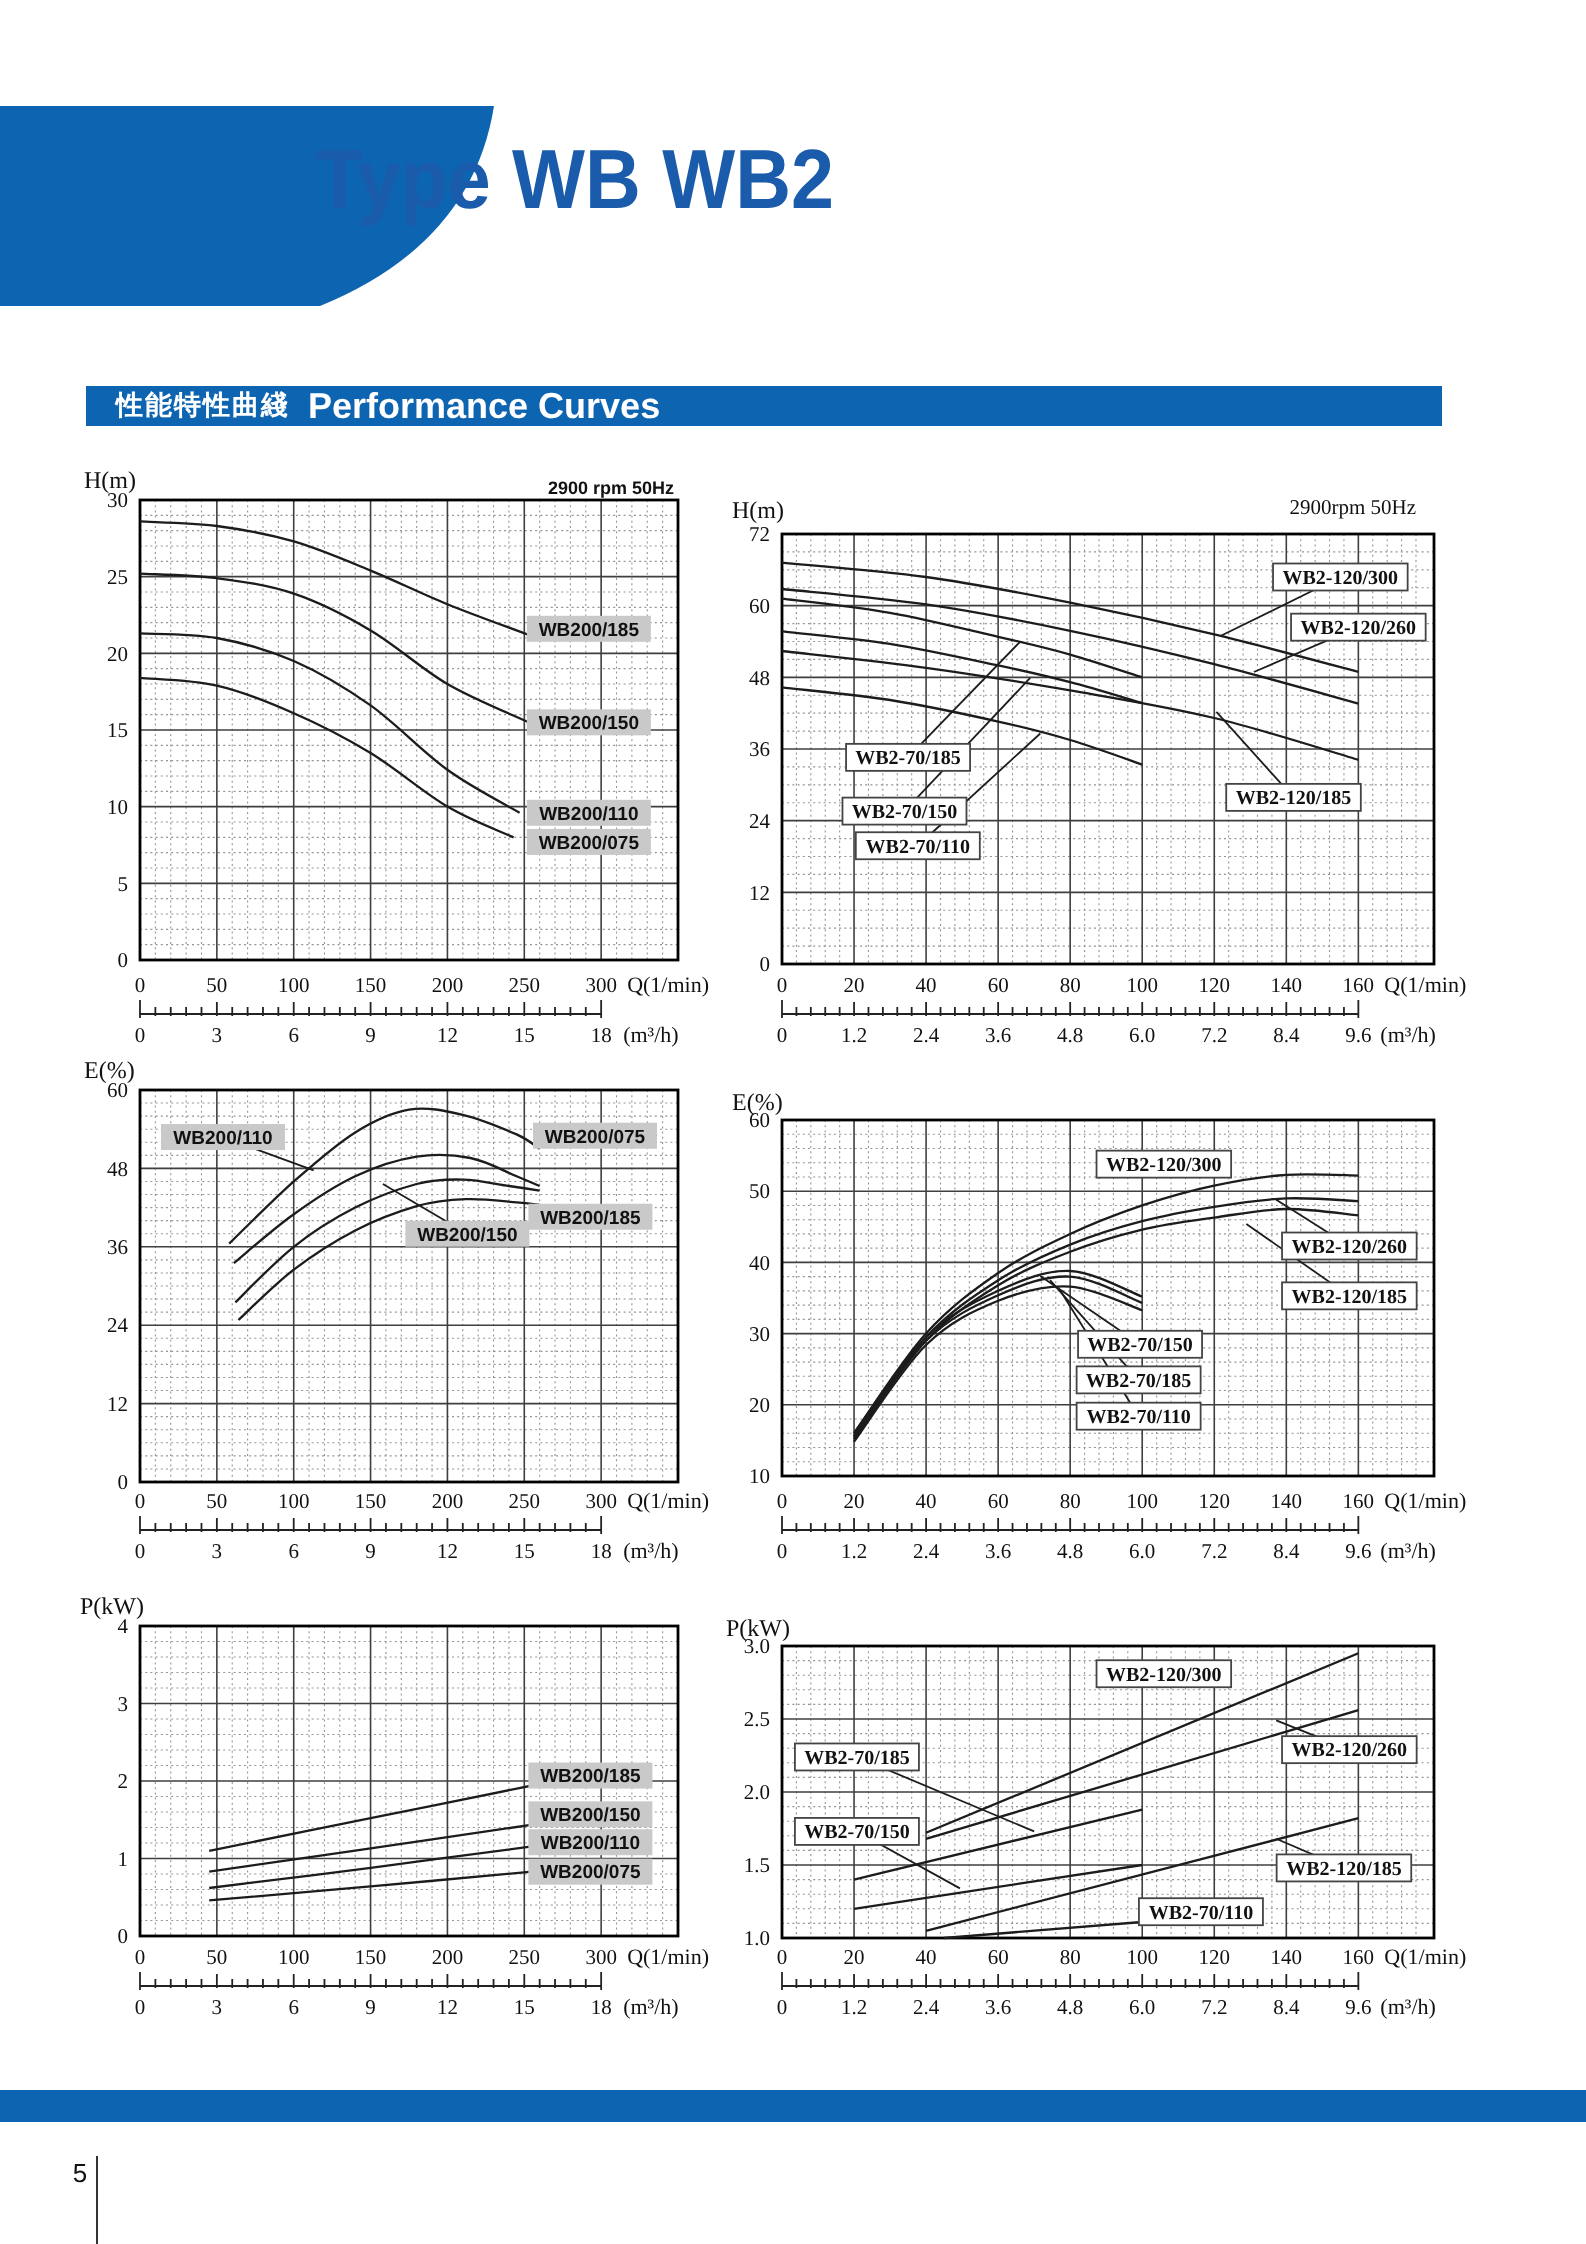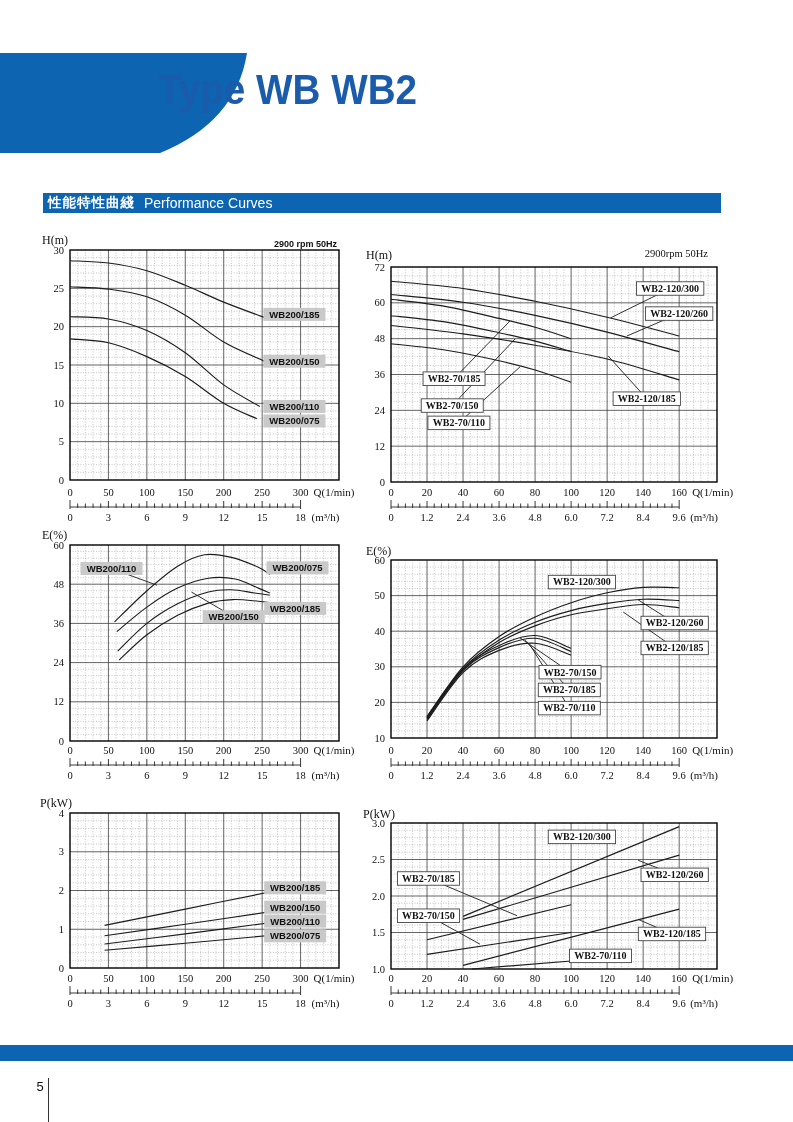--- a/index.html
+++ b/index.html
@@ -4,22 +4,22 @@
 <style>
   html,body{margin:0;padding:0;background:#e8e8e8;}
   .page{position:relative;width:793px;height:1122px;background:#ffffff;overflow:hidden;
         font-family:"Liberation Sans",sans-serif;}
   #page-svg{position:absolute;left:0;top:0;}
   .big-title{position:absolute;left:158px;top:66px;font-family:"Liberation Sans",sans-serif;
              font-weight:bold;font-size:42px;letter-spacing:0px;transform:scaleX(.92);
              transform-origin:left center;white-space:nowrap;}
   .section-bar{position:absolute;left:43px;top:193px;width:678px;height:20px;
                display:flex;align-items:center;color:#ffffff;}
-  .section-bar .zh{font-weight:bold;font-size:13.5px;margin-left:5px;letter-spacing:1px;}
-  .section-bar .en{font-size:14px;margin-left:9px;}
+  .section-bar .zh{font-weight:bold;font-size:13.5px;margin-left:15px;letter-spacing:1px;}
+  .section-bar .en{font-size:18px;margin-left:9px;font-weight:bold;}
   .page-number{position:absolute;left:34px;top:1079px;width:12px;text-align:center;
                font-size:13px;color:#111;}
   svg text{fill:#111;}
   .tick{font:10.5px "Liberation Serif",serif;}
   .unit{font:11px "Liberation Serif",serif;}
   .axt{font:12px "Liberation Serif",serif;}
   .rpm-sans{font:bold 9px "Liberation Sans",sans-serif;}
   .rpm-serif{font:10.5px "Liberation Serif",serif;}
   .lab-gray{font:bold 9.5px "Liberation Sans",sans-serif;}
   .lab-box{font:bold 10px "Liberation Serif",serif;}

